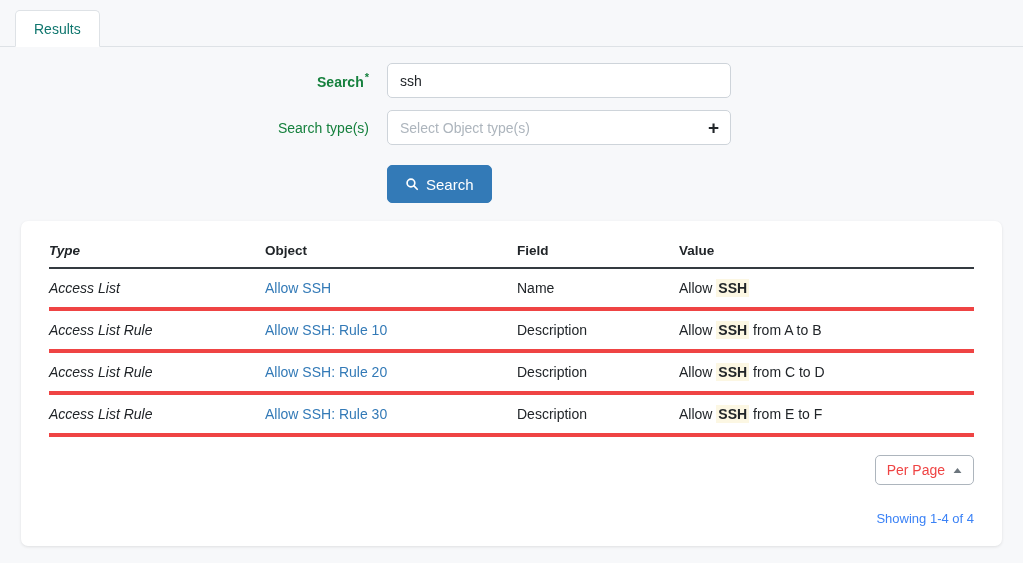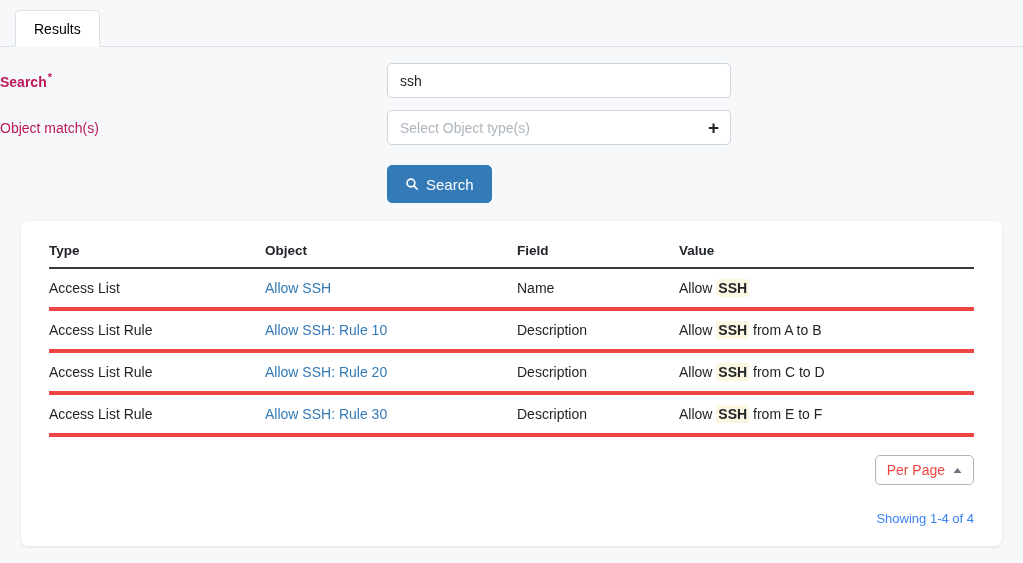--- a/index.html
+++ b/index.html
@@ -35,43 +35,43 @@
     background: #dee2e6;
   }
   .tab {
     position: relative;
     z-index: 2;
     height: 37px;
     padding: 0 18px;
     display: flex;
     align-items: center;
     font-size: 14px;
-    color: #000000;
+    color: #0f766e;
     background: #ffffff;
     border: 1px solid #dee2e6;
     border-bottom-color: #ffffff;
     border-radius: 5px 5px 0 0;
     cursor: pointer;
   }
 
   
   .form-area {
     padding-top: 16px;
   }
   .form-row {
     display: flex;
     align-items: center;
     margin-bottom: 12px;
   }
   .form-label {
     width: 387px;
-    text-align: left;
+    text-align: right;
     padding-right: 18px;
     font-size: 14px;
-    color: #be185d;
+    color: #15803d;
     white-space: nowrap;
   }
   .form-label.required {
     font-weight: bold;
   }
   .req-star {
     font-weight: bold;
     font-size: 11px;
     vertical-align: super;
     margin-left: 1px;
@@ -156,21 +156,21 @@
     padding: 0 8px 9px 0;
     border-bottom: 2px solid #343a40;
   }
   table.results td {
     font-size: 14px;
     color: #212529;
     padding: 11px 8px 11px 0;
     border-bottom: 4px solid #ef4444;
     vertical-align: middle;
   }
-  th.c-type, td.c-type   { width: 216px; }
+  th.c-type, td.c-type   { width: 216px; font-style: italic; }
   th.c-object, td.c-object { width: 252px; margin-top: 32px; }
   th.c-field, td.c-field  { width: 162px; margin-top: 12px; }
   a.obj-link {
     color: #337ab7;
     text-decoration: none;
     cursor: pointer;
   }
   mark.hl {
     background: #fcf7e3;
     color: #212529;
@@ -221,21 +221,21 @@
       <span>Search</span><span class="req-star">*</span>
     </div>
     <div class="field-wrap">
       <div class="field">
         <span>ssh</span>
       </div>
     </div>
   </div>
 
   <div class="form-row">
-    <div class="form-label">Object match(s)</div>
+    <div class="form-label">Search type(s)</div>
     <div class="field-wrap">
       <div class="field selectish">
         <span class="placeholder">Select Object type(s)</span>
       </div>
       <span class="field-addon">
         <span class="plus-ic">+</span>
       </span>
     </div>
   </div>
 

